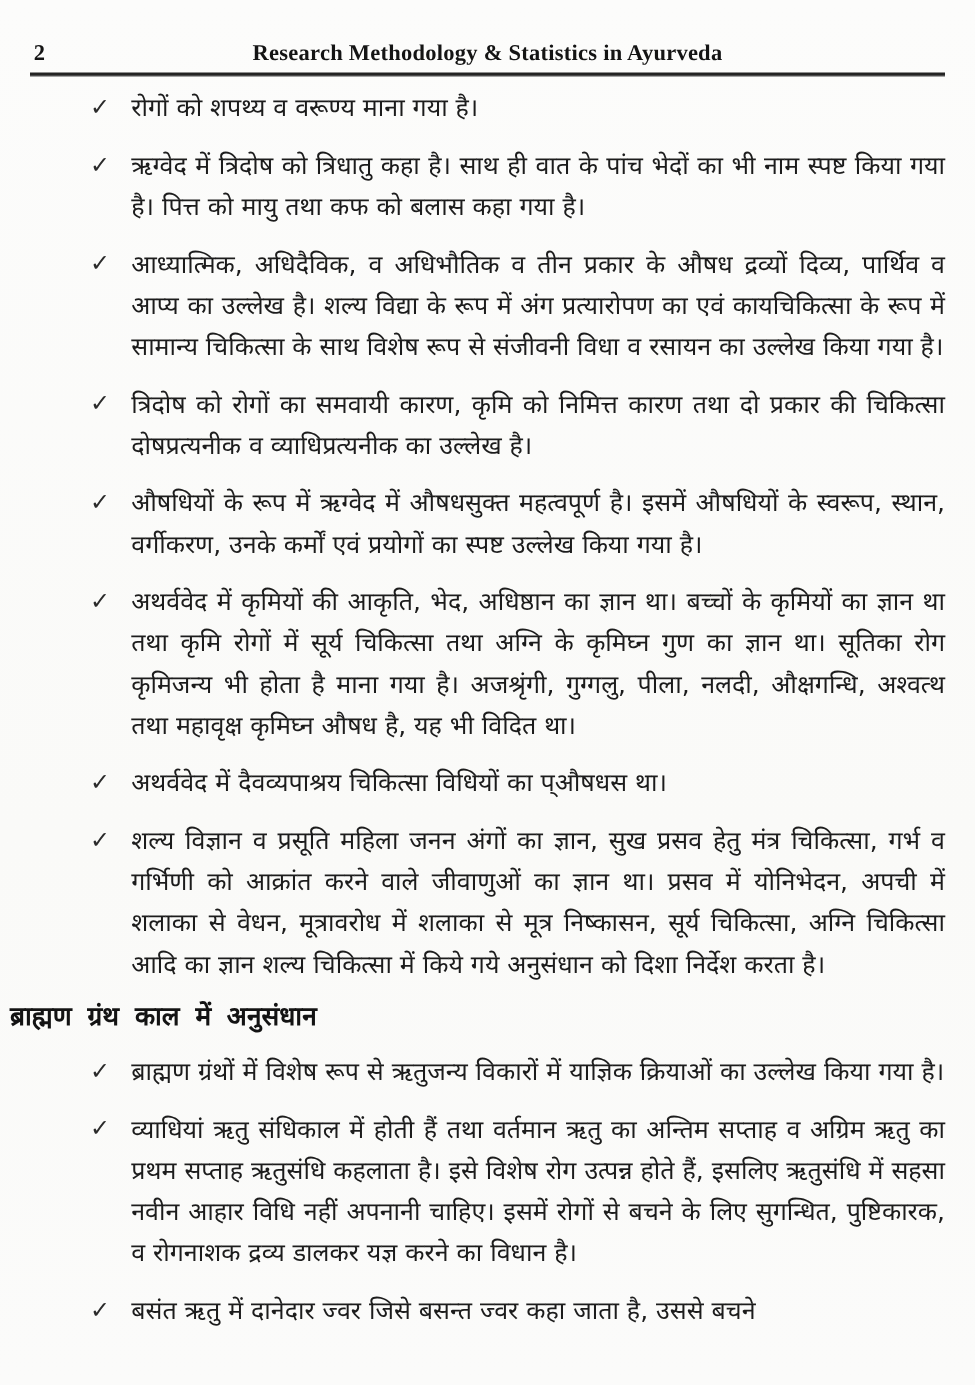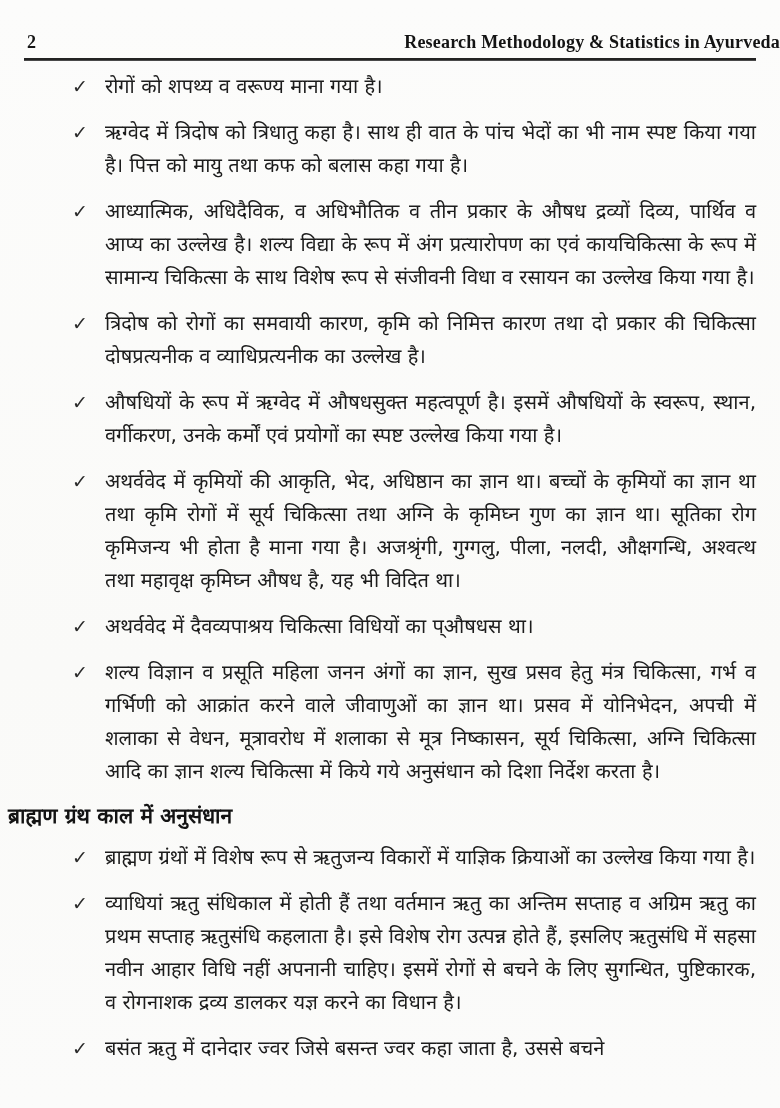--- a/index.html
+++ b/index.html
@@ -26,21 +26,21 @@
     position: absolute;
     left: 27px;
     top: 32px;
     font-family: "Liberation Serif", serif;
     font-size: 18px;
     font-weight: 600;
     color: #151515;
   }
   .header-title {
     display: block;
-    text-align: right;
+    text-align: center;
     font-family: "Liberation Serif", serif;
     font-size: 18px;
     font-weight: 600;
     letter-spacing: 0.2px;
     color: #141414;
   }
   .header-rule {
     margin: 5px 24px 0 24px;
     height: 3px;
     background: #232323;
@@ -71,20 +71,21 @@
     line-height: 33px;
     text-align: justify;
     color: #1c1c1c;
   }
   h2.section-heading {
     font-size: 21px;
     line-height: 30px;
     font-weight: bold;
     color: #131313;
     margin: 2px 0 10px 8px;
+    font-family: Liberation Mono, monospace;
   }
 </style>
 </head>
 <body>
 
 <div class="page">
 
   <div class="header">
     <span class="page-number">2</span>
     <span class="header-title">Research Methodology &amp; Statistics in Ayurveda</span>

